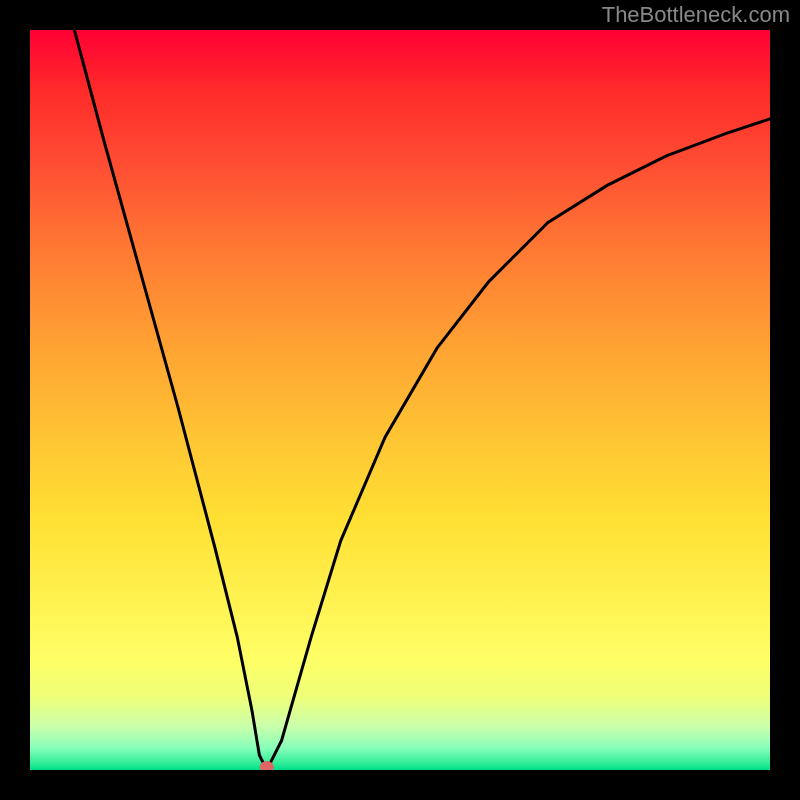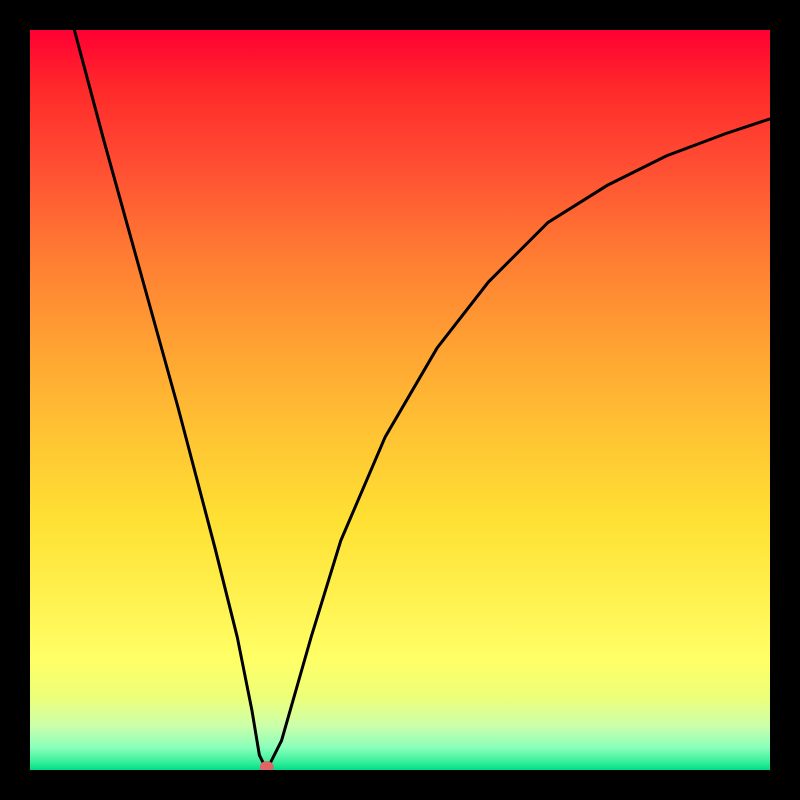--- a/index.html
+++ b/index.html
@@ -62,19 +62,20 @@
     stroke-linecap: round;
   }
   .marker {
     fill: #e06666;
   }
 </style>
 </head>
 <body>
 
 <div class="container">
+  <div class="watermark">TheBottleneck.com</div>
   <div class="plot-area">
     <svg class="curve" viewBox="0 0 740 740">
       <path id="curve-path" d="M44.4 0.0 L74.0 111.0 L111.0 244.2 L148.0 377.4 L185.0 518.0 L207.2 606.8 L222.0 680.8 L229.4 725.2 L236.8 740.0 L251.6 710.4 L281.2 606.8 L310.8 510.6 L355.2 407.0 L407.0 318.2 L458.8 251.6 L518.0 192.4 L577.2 155.4 L636.4 125.8 L695.6 103.6 L740.0 88.8"></path>
       <ellipse id="marker" class="marker" cx="236.8" cy="737.0" rx="7" ry="6"></ellipse>
     </svg>
   </div>
 </div>
 
 </body></html>

